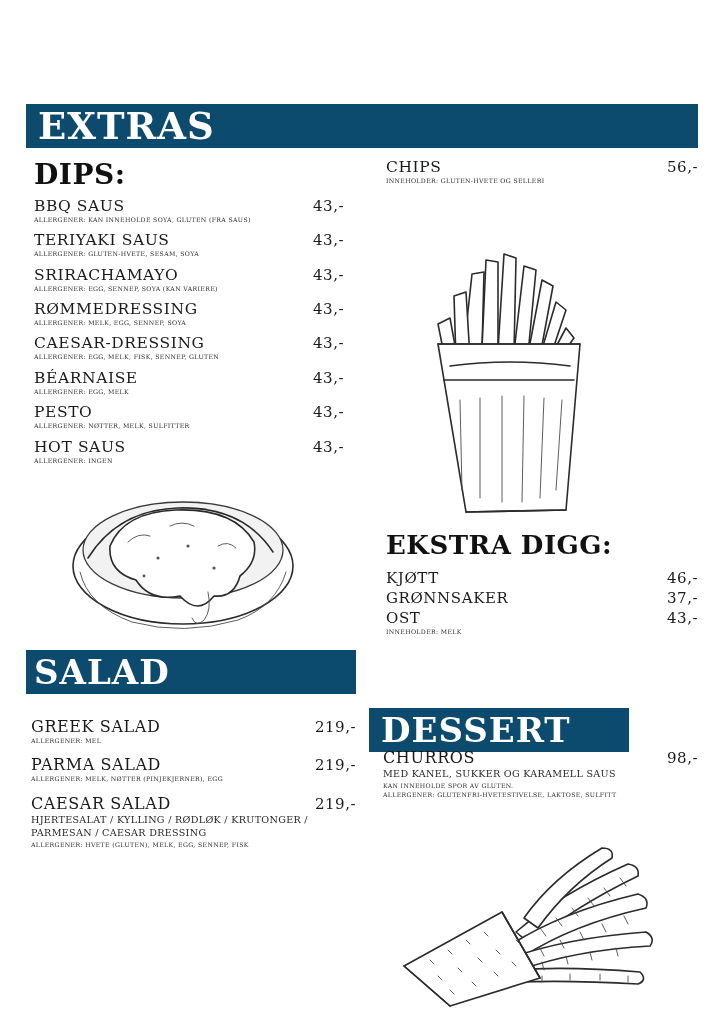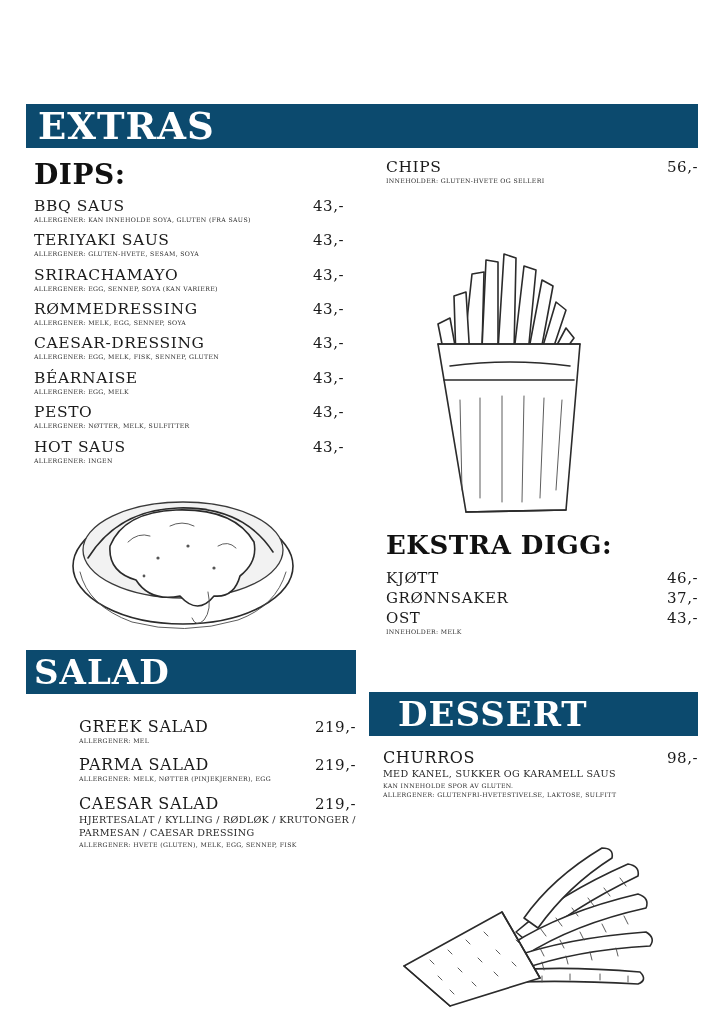--- a/index.html
+++ b/index.html
@@ -52,24 +52,24 @@
     top: 650px;
     width: 330px;
     height: 44px;
     padding-left: 8px;
   }
   #salad-banner .banner-title { font-size: 34px; line-height: 34px; }
 
   #dessert-banner {
     position: absolute;
     left: 369px;
-    top: 692px;
-    width: 329px;
+    top: 708px;
+    width: 260px;
     height: 44px;
-    padding-left: 29px;
+    padding-left: 12px;
   }
   #dessert-banner .banner-title { font-size: 34px; line-height: 34px; }
 
   
   .section-heading {
     font-family: "DejaVu Serif", serif;
     font-weight: bold;
     font-size: 27px;
     letter-spacing: 0.5px;
     color: #111;
@@ -148,21 +148,21 @@
   #ekstra-block .section-heading { font-size: 26px; margin-bottom: 9px; }
   #ekstra-block .item { margin-bottom: 2px; }
   #ekstra-block .item-name { font-size: 15px; }
 
   #salad-block {
     position: absolute;
     left: 31px;
     top: 717px;
     width: 325px;
   }
-  #salad-block .item { margin-bottom: 10px; margin-left: 48px; }
+  #salad-block .item { margin-bottom: 10px; }
   #salad-block .item-name { font-size: 16px; }
   #salad-block .item-price { font-size: 15px; }
 
   #dessert-block {
     position: absolute;
     left: 383px;
     top: 748px;
     width: 315px;
   }
   #dessert-block .item-name { font-size: 16px; }

